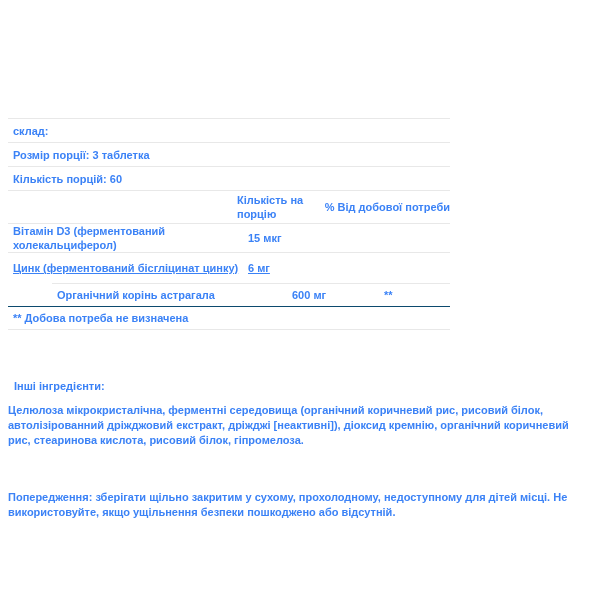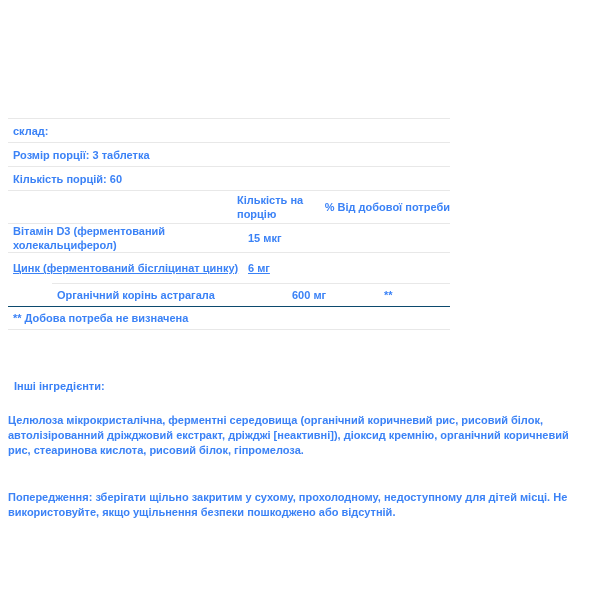--- a/index.html
+++ b/index.html
@@ -73,21 +73,21 @@
     font-size: 11px;
     margin-left: 6px;
   }
   .para {
     position: absolute;
     left: 8px;
     width: 586px;
     font-size: 11px;
     line-height: 15px;
   }
-  .ingredients-para { top: 413px; }
+  .ingredients-para { top: 403px; }
   .warning-para { top: 450px; margin-top: 40px; }
 </style>
 </head>
 <body>
 
 <div class="sheet">
 
   <div class="facts">
 
     <div class="info-row">

